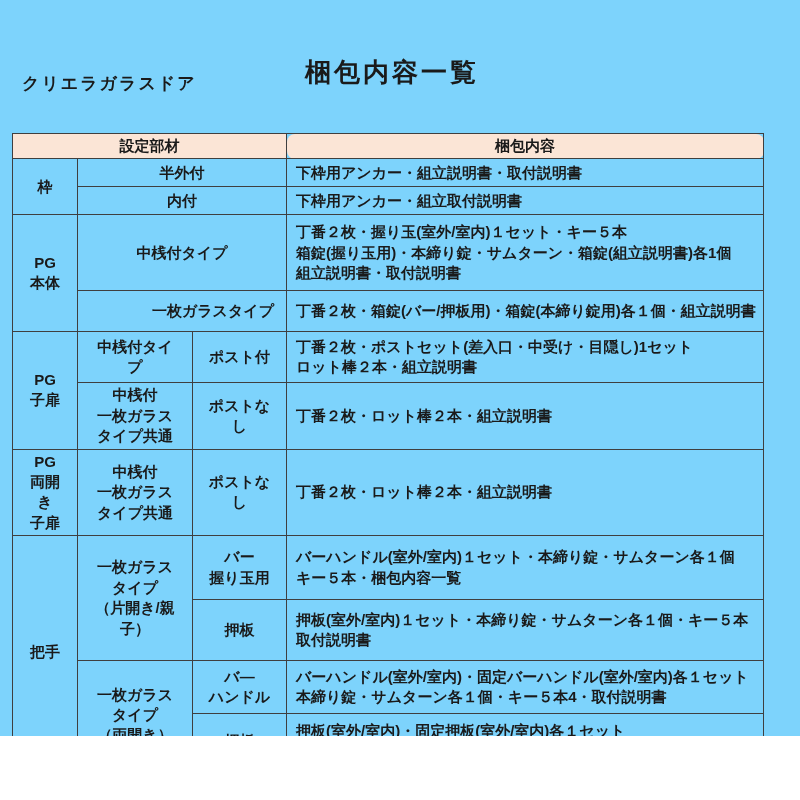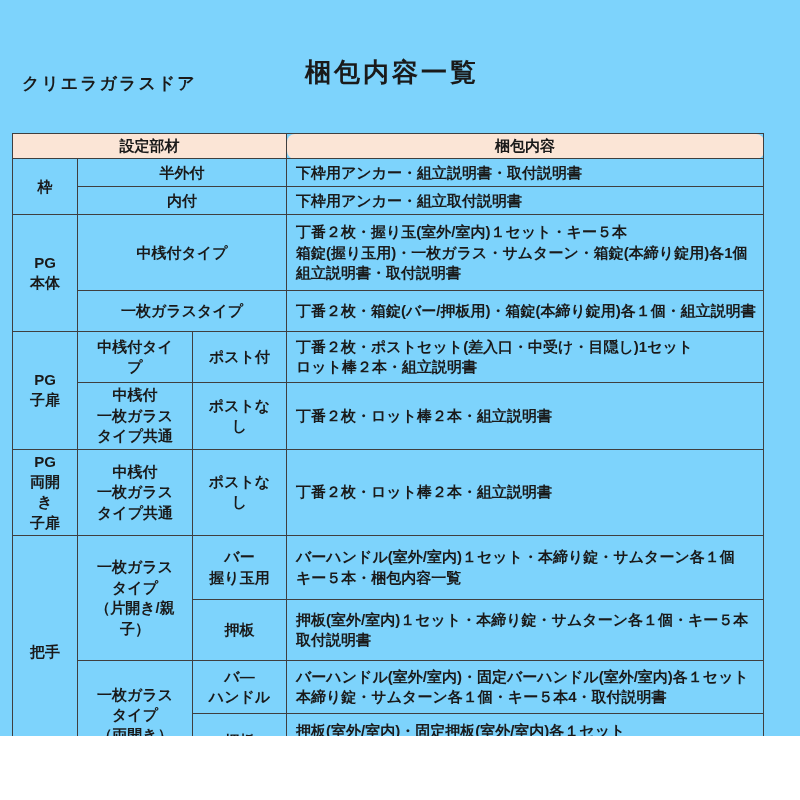--- a/index.html
+++ b/index.html
@@ -28,21 +28,21 @@
     border:1.5px solid #3f3f3f;
     font-size:15px;font-weight:bold;line-height:1.36;
     text-align:center;vertical-align:middle;
     white-space:pre-line;padding:2px 12px;overflow:hidden;
   }
   table.packing td.content{
     text-align:left;padding-left:9px;padding-right:6px;margin-top:8px;
   }
   tr.head td{height:20px;font-size:15px;}
   tr.r1 td{height:23px;} tr.r2 td{height:23px;}
-  tr.r3 td{height:71px;} tr.r4 td{height:36px;}
+  tr.r3 td{height:71px;} tr.r4 td{height:36px;text-align:right;}
   tr.r5 td{height:46px;} tr.r6 td{height:51px;}
   tr.r7 td{height:63px;}
   tr.r8 td{height:59px;} tr.r9 td{height:56px;}
   tr.r10 td{height:48px;} tr.r11 td{height:51px;}
 </style>
 </head>
 <body>
 
 <div class="page">
 
@@ -77,21 +77,21 @@
     <tr class="r2">
       <td colspan="2">内付</td>
       <td class="content">下枠用アンカー・組立取付説明書</td>
     </tr>
 
     <tr class="r3">
       <td rowspan="2">PG
 本体</td>
       <td colspan="2">中桟付タイプ</td>
       <td class="content">丁番２枚・握り玉(室外/室内)１セット・キー５本
-箱錠(握り玉用)・一枚ガラス・サムターン・箱錠(本締り錠用)各1個
+箱錠(握り玉用)・本締り錠・サムターン・箱錠(組立説明書)各1個
 組立説明書・取付説明書</td>
     </tr>
     <tr class="r4">
       <td colspan="2">一枚ガラスタイプ</td>
       <td class="content">丁番２枚・箱錠(バー/押板用)・箱錠(本締り錠用)各１個・組立説明書</td>
     </tr>
 
     <tr class="r5">
       <td rowspan="2">PG
 子扉</td>

